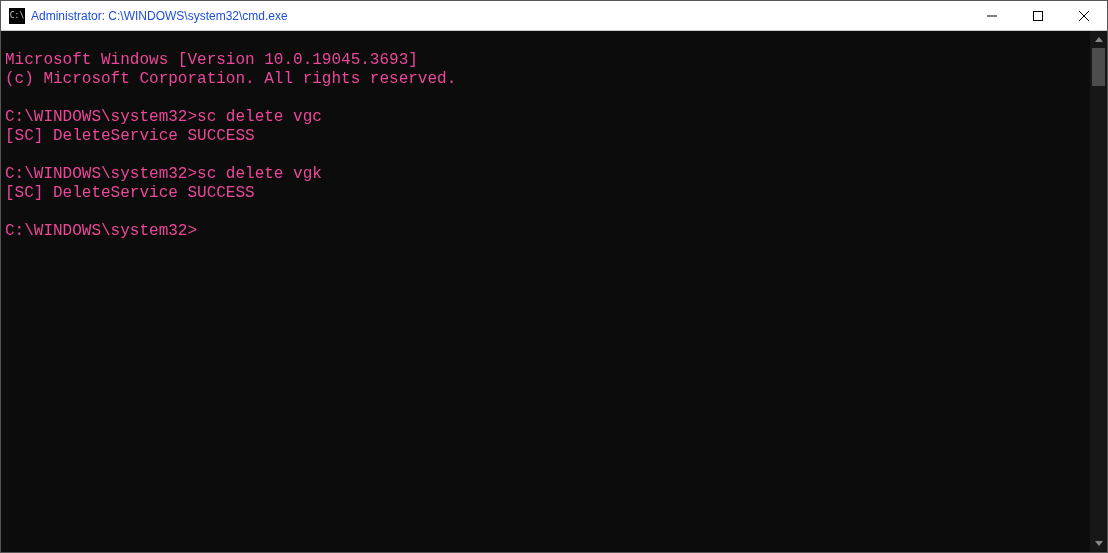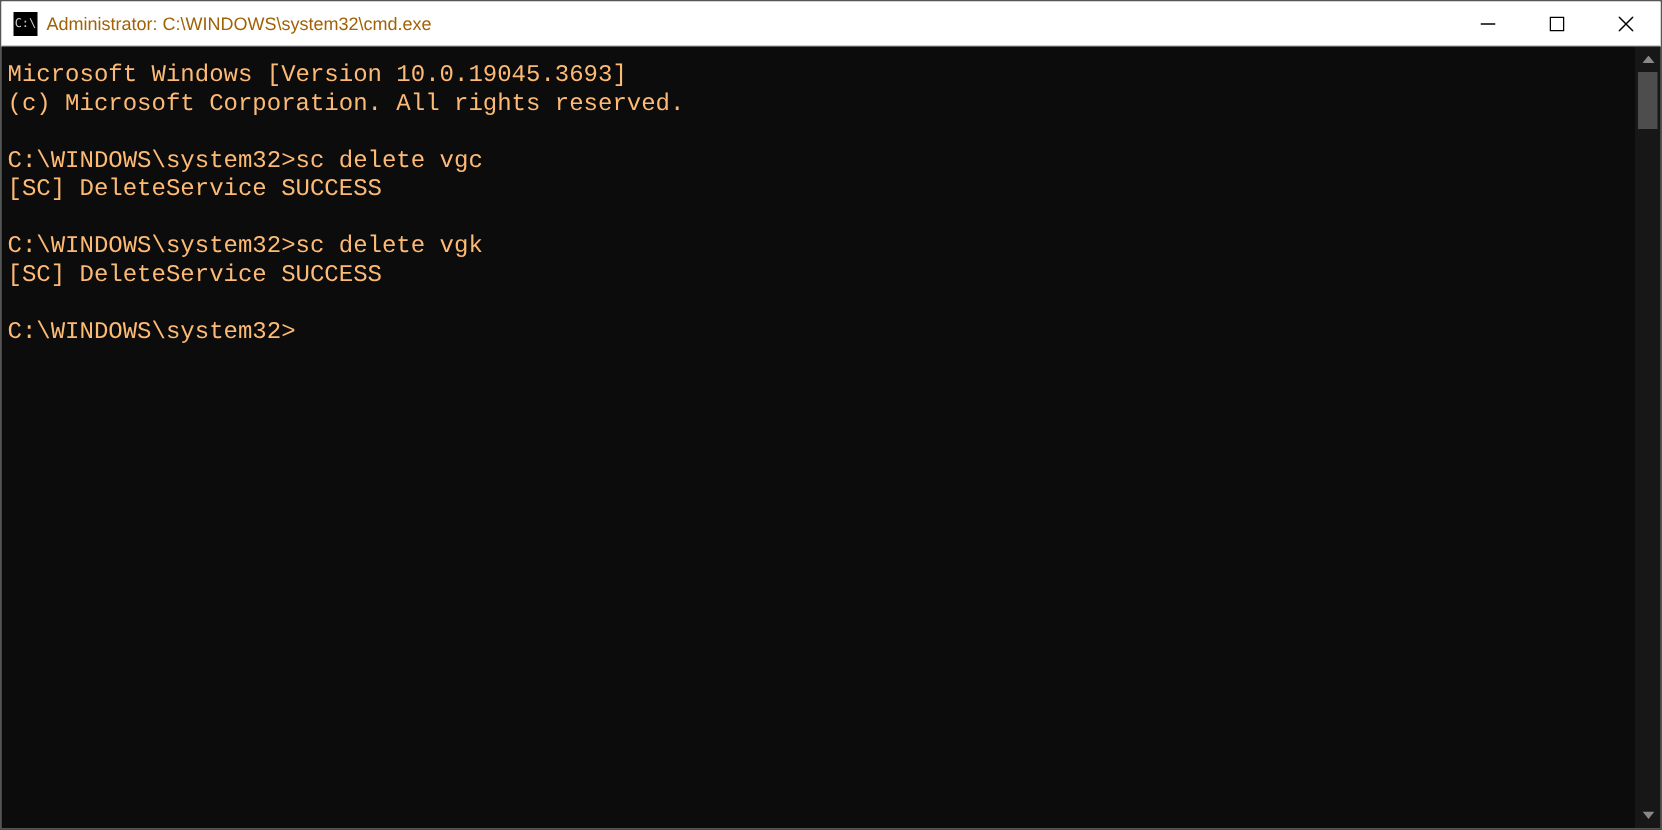--- a/index.html
+++ b/index.html
@@ -42,21 +42,21 @@
       justify-content: center;
     }
     .titlebar-icon-inner {
       color: #ccc;
       font-size: 8px;
       font-family: monospace;
       line-height: 1;
     }
     .titlebar-text {
       font-size: 12px;
-      color: #a16207;
+      color: #1d4ed8;
       flex: 1;
     }
     .window-controls {
       display: flex;
       height: 100%;
     }
     .win-btn {
       width: 46px;
       height: 100%;
       display: flex;
@@ -73,25 +73,25 @@
     .terminal-wrap {
       flex: 1;
       display: flex;
       background: #0c0c0c;
       position: relative;
       overflow: hidden;
     }
     .terminal {
       flex: 1;
       background: #0c0c0c;
-      color: #fdba74;
+      color: #ec4899;
       font-family: Consolas, 'Courier New', monospace;
       font-size: 16px;
       line-height: 19px;
-      padding: 10px 4px;
+      padding: 20px 4px;
       white-space: pre;
       overflow: hidden;
     }
     .scrollbar {
       width: 17px;
       background: #171717;
       display: flex;
       flex-direction: column;
       flex-shrink: 0;
     }

